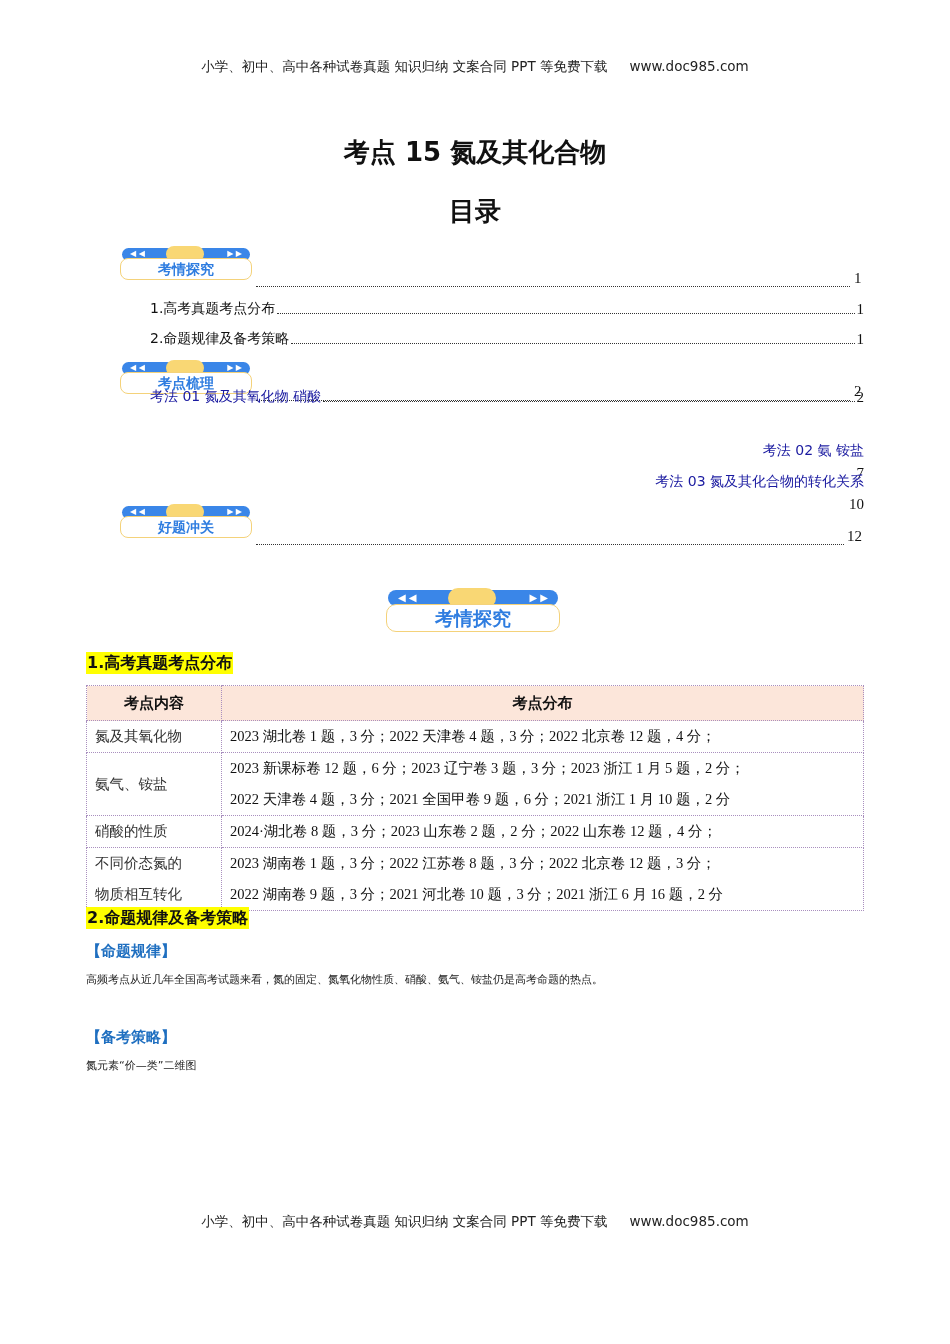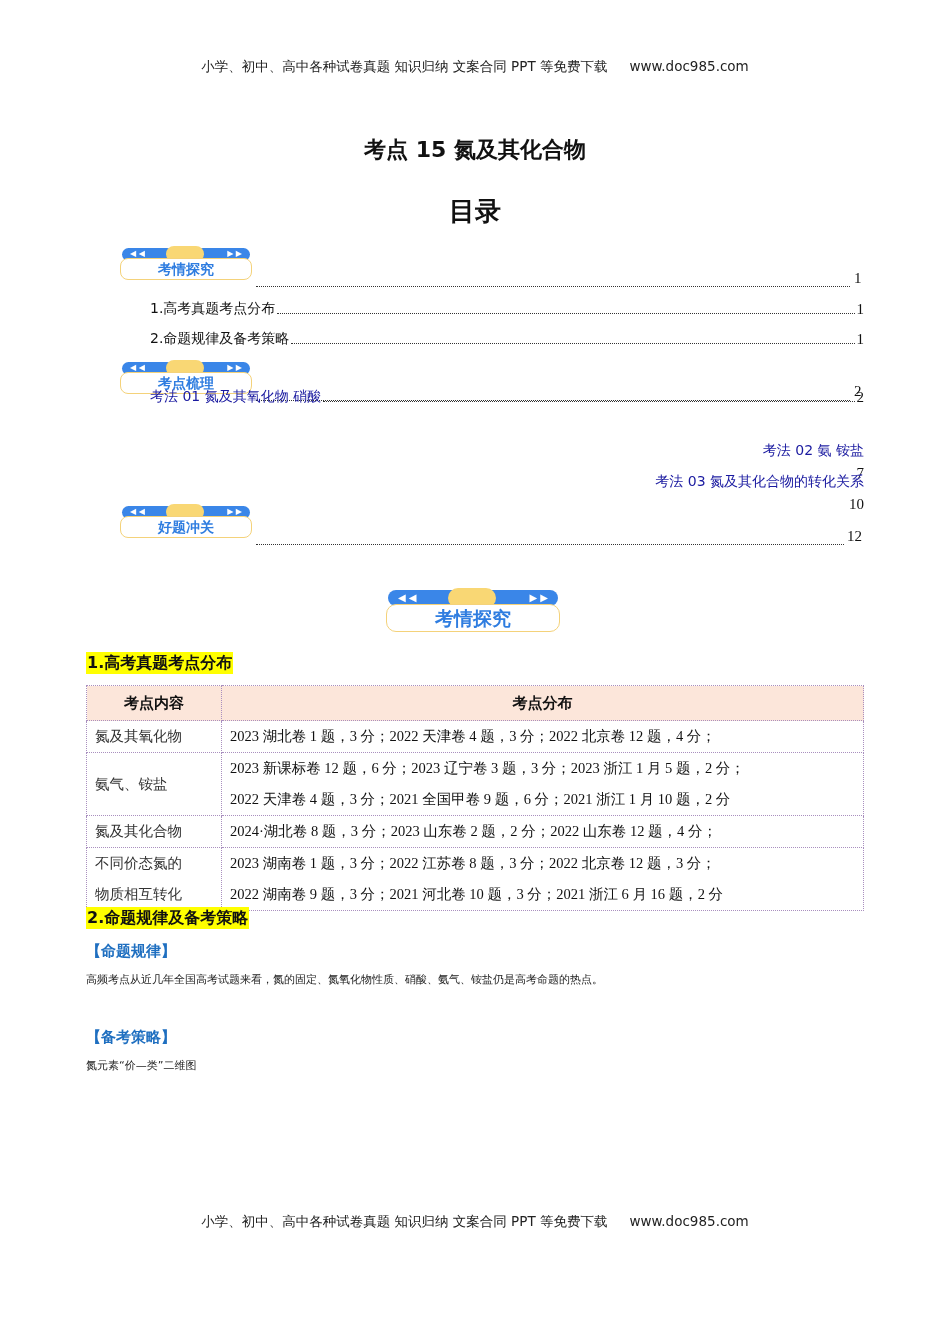--- a/index.html
+++ b/index.html
@@ -46,21 +46,21 @@
   .para { position:absolute; left:86px; width:770px; font-family:"DejaVu Sans","Liberation Sans",sans-serif;
           font-size:11px; line-height:28px; color:#222; }
 </style>
 </head>
 <body>
 
 <div class="banner" style="top:58px;">
   <span>小学、初中、高中各种试卷真题  知识归纳  文案合同  PPT 等免费下载</span><span class="url">www.doc985.com</span>
 </div>
 
-<div class="title" style="top:135px;font-size:22px;">考点 15  氮及其化合物</div>
+<div class="title" style="top:135px;font-size:26px;">考点 15  氮及其化合物</div>
 <div class="title" style="top:194px;font-size:26px;">目录</div>
 
 <div class="badge" style="left:120px;top:246px;">
   <div class="bar"></div>
   <span class="arr" style="left:10px;">◀ ◀</span>
   <span class="arr" style="right:10px;">▶ ▶</span>
   <div class="pill"></div>
   <div class="box"><span>考情探究</span></div>
 </div>
 <div class="toc-lead" style="left:256px;top:266px;width:594px;"></div>
@@ -136,21 +136,21 @@
         </td>
   </tr>
   <tr>
     <td class="k">氨气、铵盐</td>
     <td class="v">
       <div>2023 新课标卷 12 题，6 分；2023 辽宁卷 3 题，3 分；2023 浙江 1 月 5 题，2 分；</div>
       <div>2022 天津卷 4 题，3 分；2021 全国甲卷 9 题，6 分；2021 浙江 1 月 10 题，2 分</div>
     </td>
   </tr>
   <tr>
-    <td class="k">氮及其化合物</td>
+    <td class="k">硝酸的性质</td>
     <td class="v">
           <div>2024·湖北卷 8 题，3 分；2023 山东卷 2 题，2 分；2022 山东卷 12 题，4 分；</div>
         </td>
   </tr>
   <tr>
     <td class="k">
       <div>不同价态氮的</div>
       <div>物质相互转化</div>
     </td>
     <td class="v">

